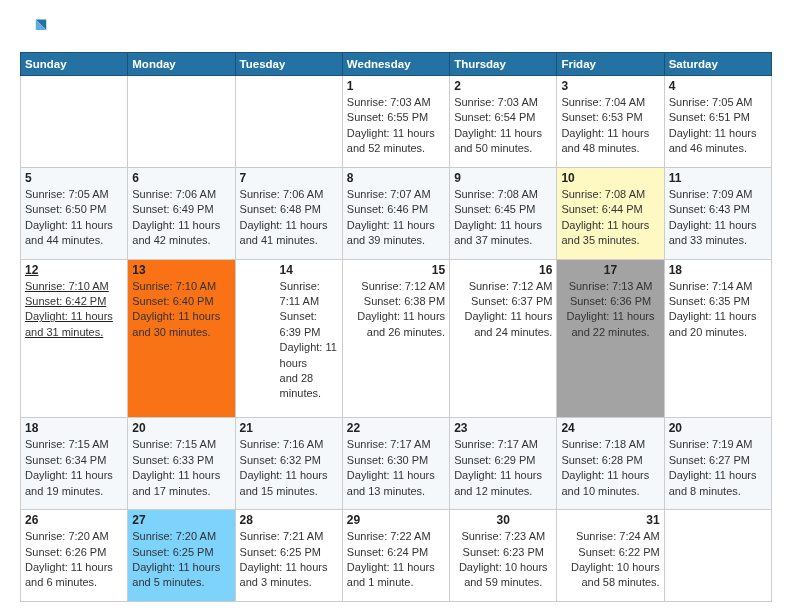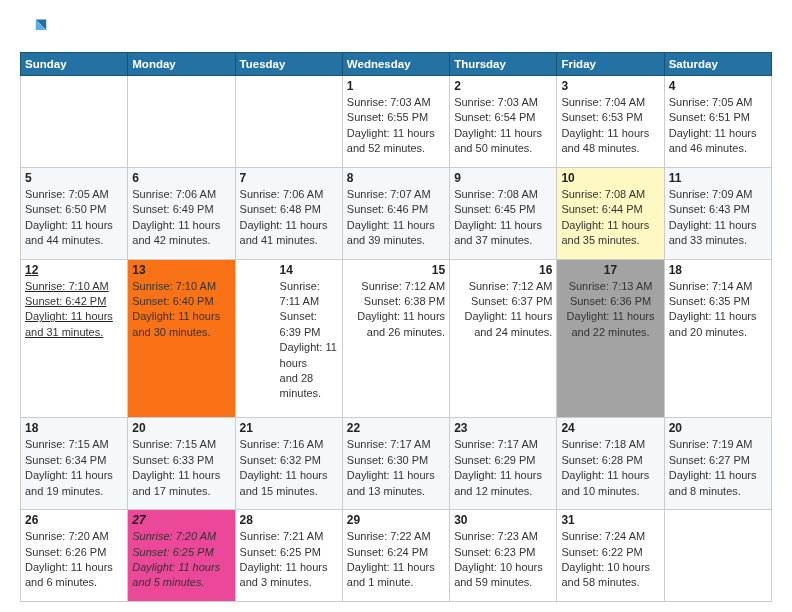--- a/index.html
+++ b/index.html
@@ -244,37 +244,37 @@
           <td style="background: rgb(244, 248, 251);">
             <span class="day-num">20</span>
             <div class="day-info">Sunrise: 7:19 AM<br>Sunset: 6:27 PM<br>Daylight: 11 hours<br>and 8 minutes.</div>
           </td>
         </tr>
         <tr>
           <td style="background: rgb(255, 255, 255);">
             <span class="day-num">26</span>
             <div class="day-info">Sunrise: 7:20 AM<br>Sunset: 6:26 PM<br>Daylight: 11 hours<br>and 6 minutes.</div>
           </td>
-          <td style="background: #ec4899; font-style: italic;">
+          <td style="background: #7dd3fc;">
             <span class="day-num">27</span>
             <div class="day-info">Sunrise: 7:20 AM<br>Sunset: 6:25 PM<br>Daylight: 11 hours<br>and 5 minutes.</div>
           </td>
           <td style="background: rgb(255, 255, 255);">
             <span class="day-num">28</span>
             <div class="day-info">Sunrise: 7:21 AM<br>Sunset: 6:25 PM<br>Daylight: 11 hours<br>and 3 minutes.</div>
           </td>
           <td style="background: rgb(255, 255, 255);">
             <span class="day-num">29</span>
             <div class="day-info">Sunrise: 7:22 AM<br>Sunset: 6:24 PM<br>Daylight: 11 hours<br>and 1 minute.</div>
           </td>
-          <td style="background: rgb(255, 255, 255);">
+          <td style="background: rgb(255, 255, 255); text-align: center;">
             <span class="day-num">30</span>
             <div class="day-info">Sunrise: 7:23 AM<br>Sunset: 6:23 PM<br>Daylight: 10 hours<br>and 59 minutes.</div>
           </td>
-          <td style="background: rgb(255, 255, 255);">
+          <td style="background: rgb(255, 255, 255); text-align: right;">
             <span class="day-num">31</span>
             <div class="day-info">Sunrise: 7:24 AM<br>Sunset: 6:22 PM<br>Daylight: 10 hours<br>and 58 minutes.</div>
           </td>
           <td class="empty"></td>
         </tr>
       </tbody>
   </table>
 </div>
 
 </body></html>

